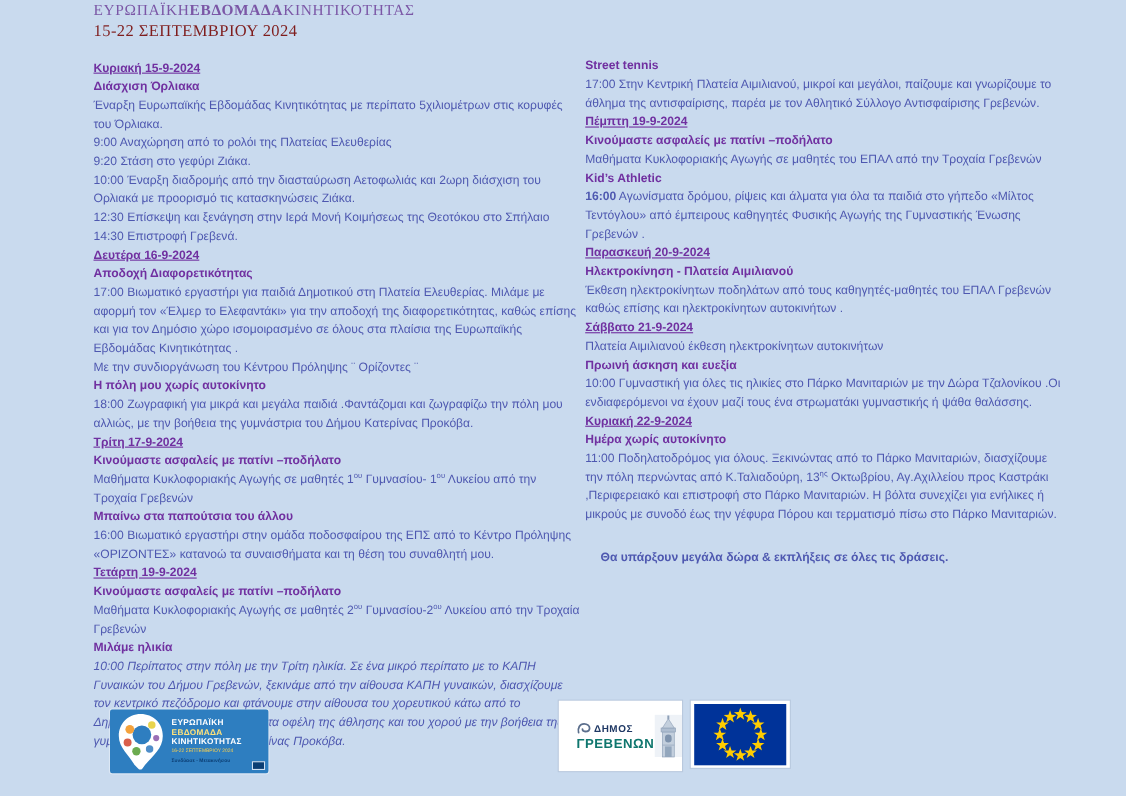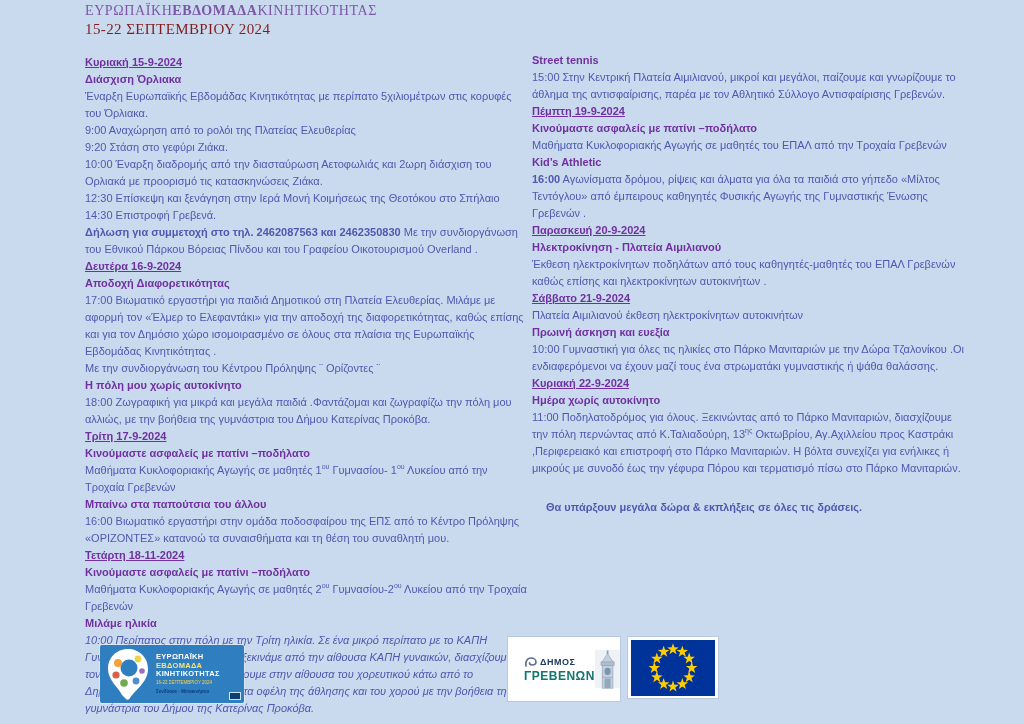--- a/index.html
+++ b/index.html
@@ -74,42 +74,41 @@
 
   <div class="col col-left" id="col-left">
       <p class="blk date"><span>Κυριακή 15-9-2024</span></p>
       <p class="blk heading"><span>Διάσχιση Όρλιακα</span></p>
       <p class="blk body"><span>Έναρξη Ευρωπαϊκής Εβδομάδας Κινητικότητας με περίπατο  5χιλιομέτρων στις κορυφές του Όρλιακα.</span></p>
       <p class="blk body"><span>9:00 Αναχώρηση από το ρολόι της Πλατείας Ελευθερίας</span></p>
       <p class="blk body"><span>9:20 Στάση στο γεφύρι Ζιάκα.</span></p>
       <p class="blk body"><span>10:00 Έναρξη διαδρομής από την διασταύρωση  Αετοφωλιάς και 2ωρη διάσχιση του Ορλιακά με προορισμό τις κατασκηνώσεις Ζιάκα.</span></p>
       <p class="blk body"><span>12:30 Επίσκεψη και ξενάγηση στην Ιερά  Μονή Κοιμήσεως της Θεοτόκου στο Σπήλαιο</span></p>
       <p class="blk body"><span>14:30 Επιστροφή Γρεβενά.</span></p>
-      <p class="blk body"><span class="b">Δήλωση για συμμετοχή στο τηλ. 2462087563  και 2462350830</span><span>  Με την συνδιοργάνωση του Εθνικού Πάρκου Βόρειας Πίνδου και του Γραφείου Οικοτουρισμού Overland .</span></p>
       <p class="blk date"><span>Δευτέρα 16-9-2024</span></p>
       <p class="blk heading"><span>Αποδοχή Διαφορετικότητας</span></p>
       <p class="blk body"><span>17:00 Βιωματικό εργαστήρι για παιδιά Δημοτικού στη Πλατεία Ελευθερίας. Μιλάμε με αφορμή τον «Έλμερ  το Ελεφαντάκι» για την αποδοχή της διαφορετικότητας, καθώς επίσης και για τον Δημόσιο χώρο ισομοιρασμένο σε όλους στα πλαίσια της Ευρωπαϊκής Εβδομάδας Κινητικότητας .</span></p>
       <p class="blk body"><span>Με την συνδιοργάνωση του Κέντρου Πρόληψης ¨ Ορίζοντες ¨</span></p>
       <p class="blk heading"><span>Η πόλη μου χωρίς αυτοκίνητο</span></p>
       <p class="blk body"><span>18:00  Ζωγραφική για μικρά και μεγάλα παιδιά .Φαντάζομαι και ζωγραφίζω την πόλη μου αλλιώς, με την βοήθεια της γυμνάστρια του Δήμου Κατερίνας Προκόβα.</span></p>
       <p class="blk date"><span>Τρίτη 17-9-2024</span></p>
       <p class="blk heading"><span>Κινούμαστε ασφαλείς  με πατίνι –ποδήλατο</span></p>
       <p class="blk body"><span>Μαθήματα Κυκλοφοριακής Αγωγής σε μαθητές 1</span><span class="sup">ου</span><span> Γυμνασίου- 1</span><span class="sup">ου</span><span> Λυκείου από την Τροχαία Γρεβενών</span></p>
       <p class="blk heading"><span>Μπαίνω στα παπούτσια του άλλου</span></p>
       <p class="blk body"><span>16:00 Βιωματικό εργαστήρι στην ομάδα ποδοσφαίρου της ΕΠΣ από το Κέντρο Πρόληψης «ΟΡΙΖΟΝΤΕΣ»  κατανοώ τα συναισθήματα και τη θέση του συναθλητή μου.</span></p>
-      <p class="blk date"><span>Τετάρτη 18-11-2024</span></p>
+      <p class="blk date"><span>Τετάρτη 19-9-2024</span></p>
       <p class="blk heading"><span>Κινούμαστε ασφαλείς  με πατίνι –ποδήλατο</span></p>
       <p class="blk body"><span>Μαθήματα Κυκλοφοριακής Αγωγής σε μαθητές 2</span><span class="sup">ου</span><span> Γυμνασίου-2</span><span class="sup">ου</span><span> Λυκείου από την Τροχαία Γρεβενών</span></p>
       <p class="blk heading"><span>Μιλάμε ηλικία</span></p>
       <p class="blk italic"><span>10:00 Περίπατος στην  πόλη με την Τρίτη ηλικία. Σε ένα μικρό περίπατο με το ΚΑΠΗ Γυναικών του Δήμου Γρεβενών, ξεκινάμε από την αίθουσα ΚΑΠΗ γυναικών, διασχίζουμε τον κεντρικό πεζόδρομο και φτάνουμε στην αίθουσα του χορευτικού κάτω από το Δημαρχείο όπου θα συζητηθούν τα οφέλη της άθλησης και του χορού με την βοήθεια της γυμνάστρια του Δήμου της Κατερίνας Προκόβα.</span></p>
     </div>
 
   <div class="col col-right" id="col-right">
       <p class="blk heading"><span>Street tennis</span></p>
-      <p class="blk body"><span>15:00 Στην Κεντρική Πλατεία Αιμιλιανού, μικροί και μεγάλοι, παίζουμε και γνωρίζουμε το άθλημα της αντισφαίρισης, παρέα με τον Αθλητικό Σύλλογο Αντισφαίρισης Γρεβενών.</span></p>
+      <p class="blk body"><span>17:00 Στην Κεντρική Πλατεία Αιμιλιανού, μικροί και μεγάλοι, παίζουμε και γνωρίζουμε το άθλημα της αντισφαίρισης, παρέα με τον Αθλητικό Σύλλογο Αντισφαίρισης Γρεβενών.</span></p>
       <p class="blk date"><span>Πέμπτη 19-9-2024</span></p>
       <p class="blk heading"><span>Κινούμαστε ασφαλείς  με πατίνι –ποδήλατο</span></p>
       <p class="blk body"><span>Μαθήματα Κυκλοφοριακής Αγωγής σε μαθητές του ΕΠΑΛ από την Τροχαία Γρεβενών</span></p>
       <p class="blk heading"><span>Kid’s Athletic</span></p>
       <p class="blk body"><span class="b">16:00</span><span> Αγωνίσματα δρόμου, ρίψεις και άλματα για όλα τα παιδιά στο γήπεδο «Μίλτος Τεντόγλου» από έμπειρους καθηγητές Φυσικής Αγωγής της Γυμναστικής Ένωσης Γρεβενών .</span></p>
       <p class="blk date"><span>Παρασκευή 20-9-2024</span></p>
       <p class="blk heading"><span>Ηλεκτροκίνηση   -   Πλατεία Αιμιλιανού</span></p>
       <p class="blk body"><span>Έκθεση ηλεκτροκίνητων ποδηλάτων από τους καθηγητές-μαθητές του ΕΠΑΛ Γρεβενών  καθώς επίσης και ηλεκτροκίνητων αυτοκινήτων .</span></p>
       <p class="blk date"><span>Σάββατο 21-9-2024</span></p>
       <p class="blk body"><span>Πλατεία Αιμιλιανού έκθεση ηλεκτροκίνητων αυτοκινήτων</span></p>

